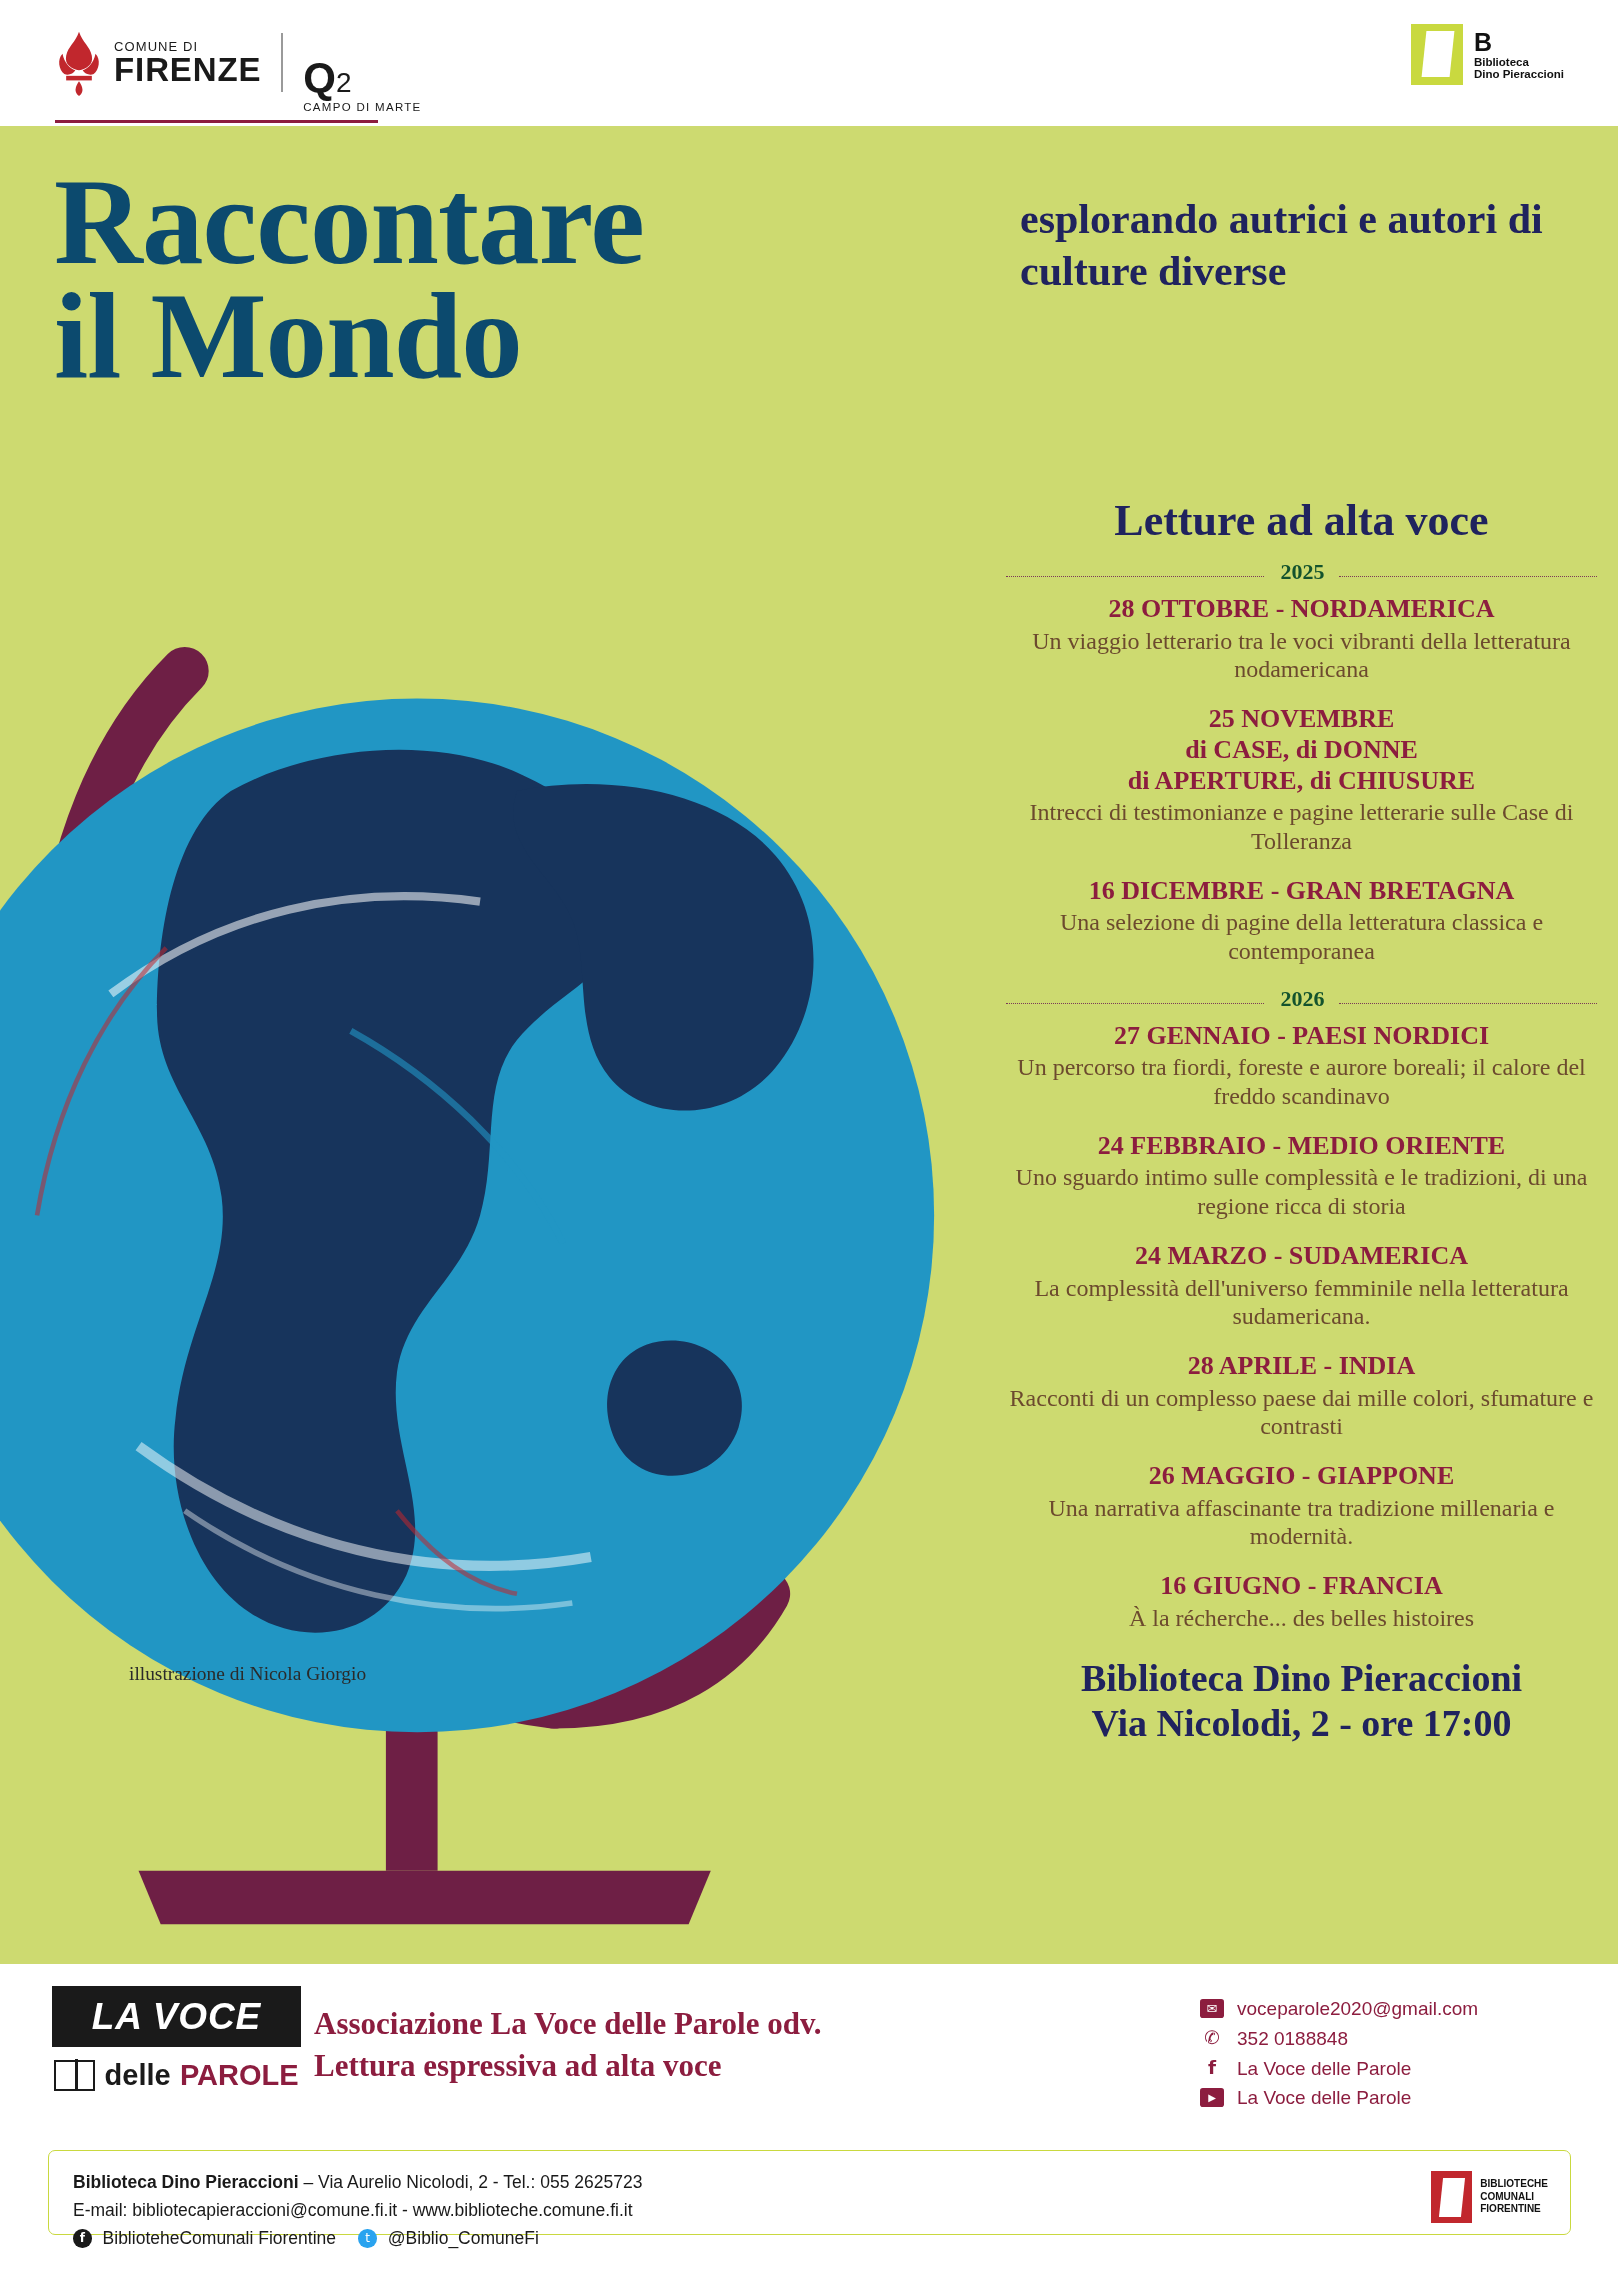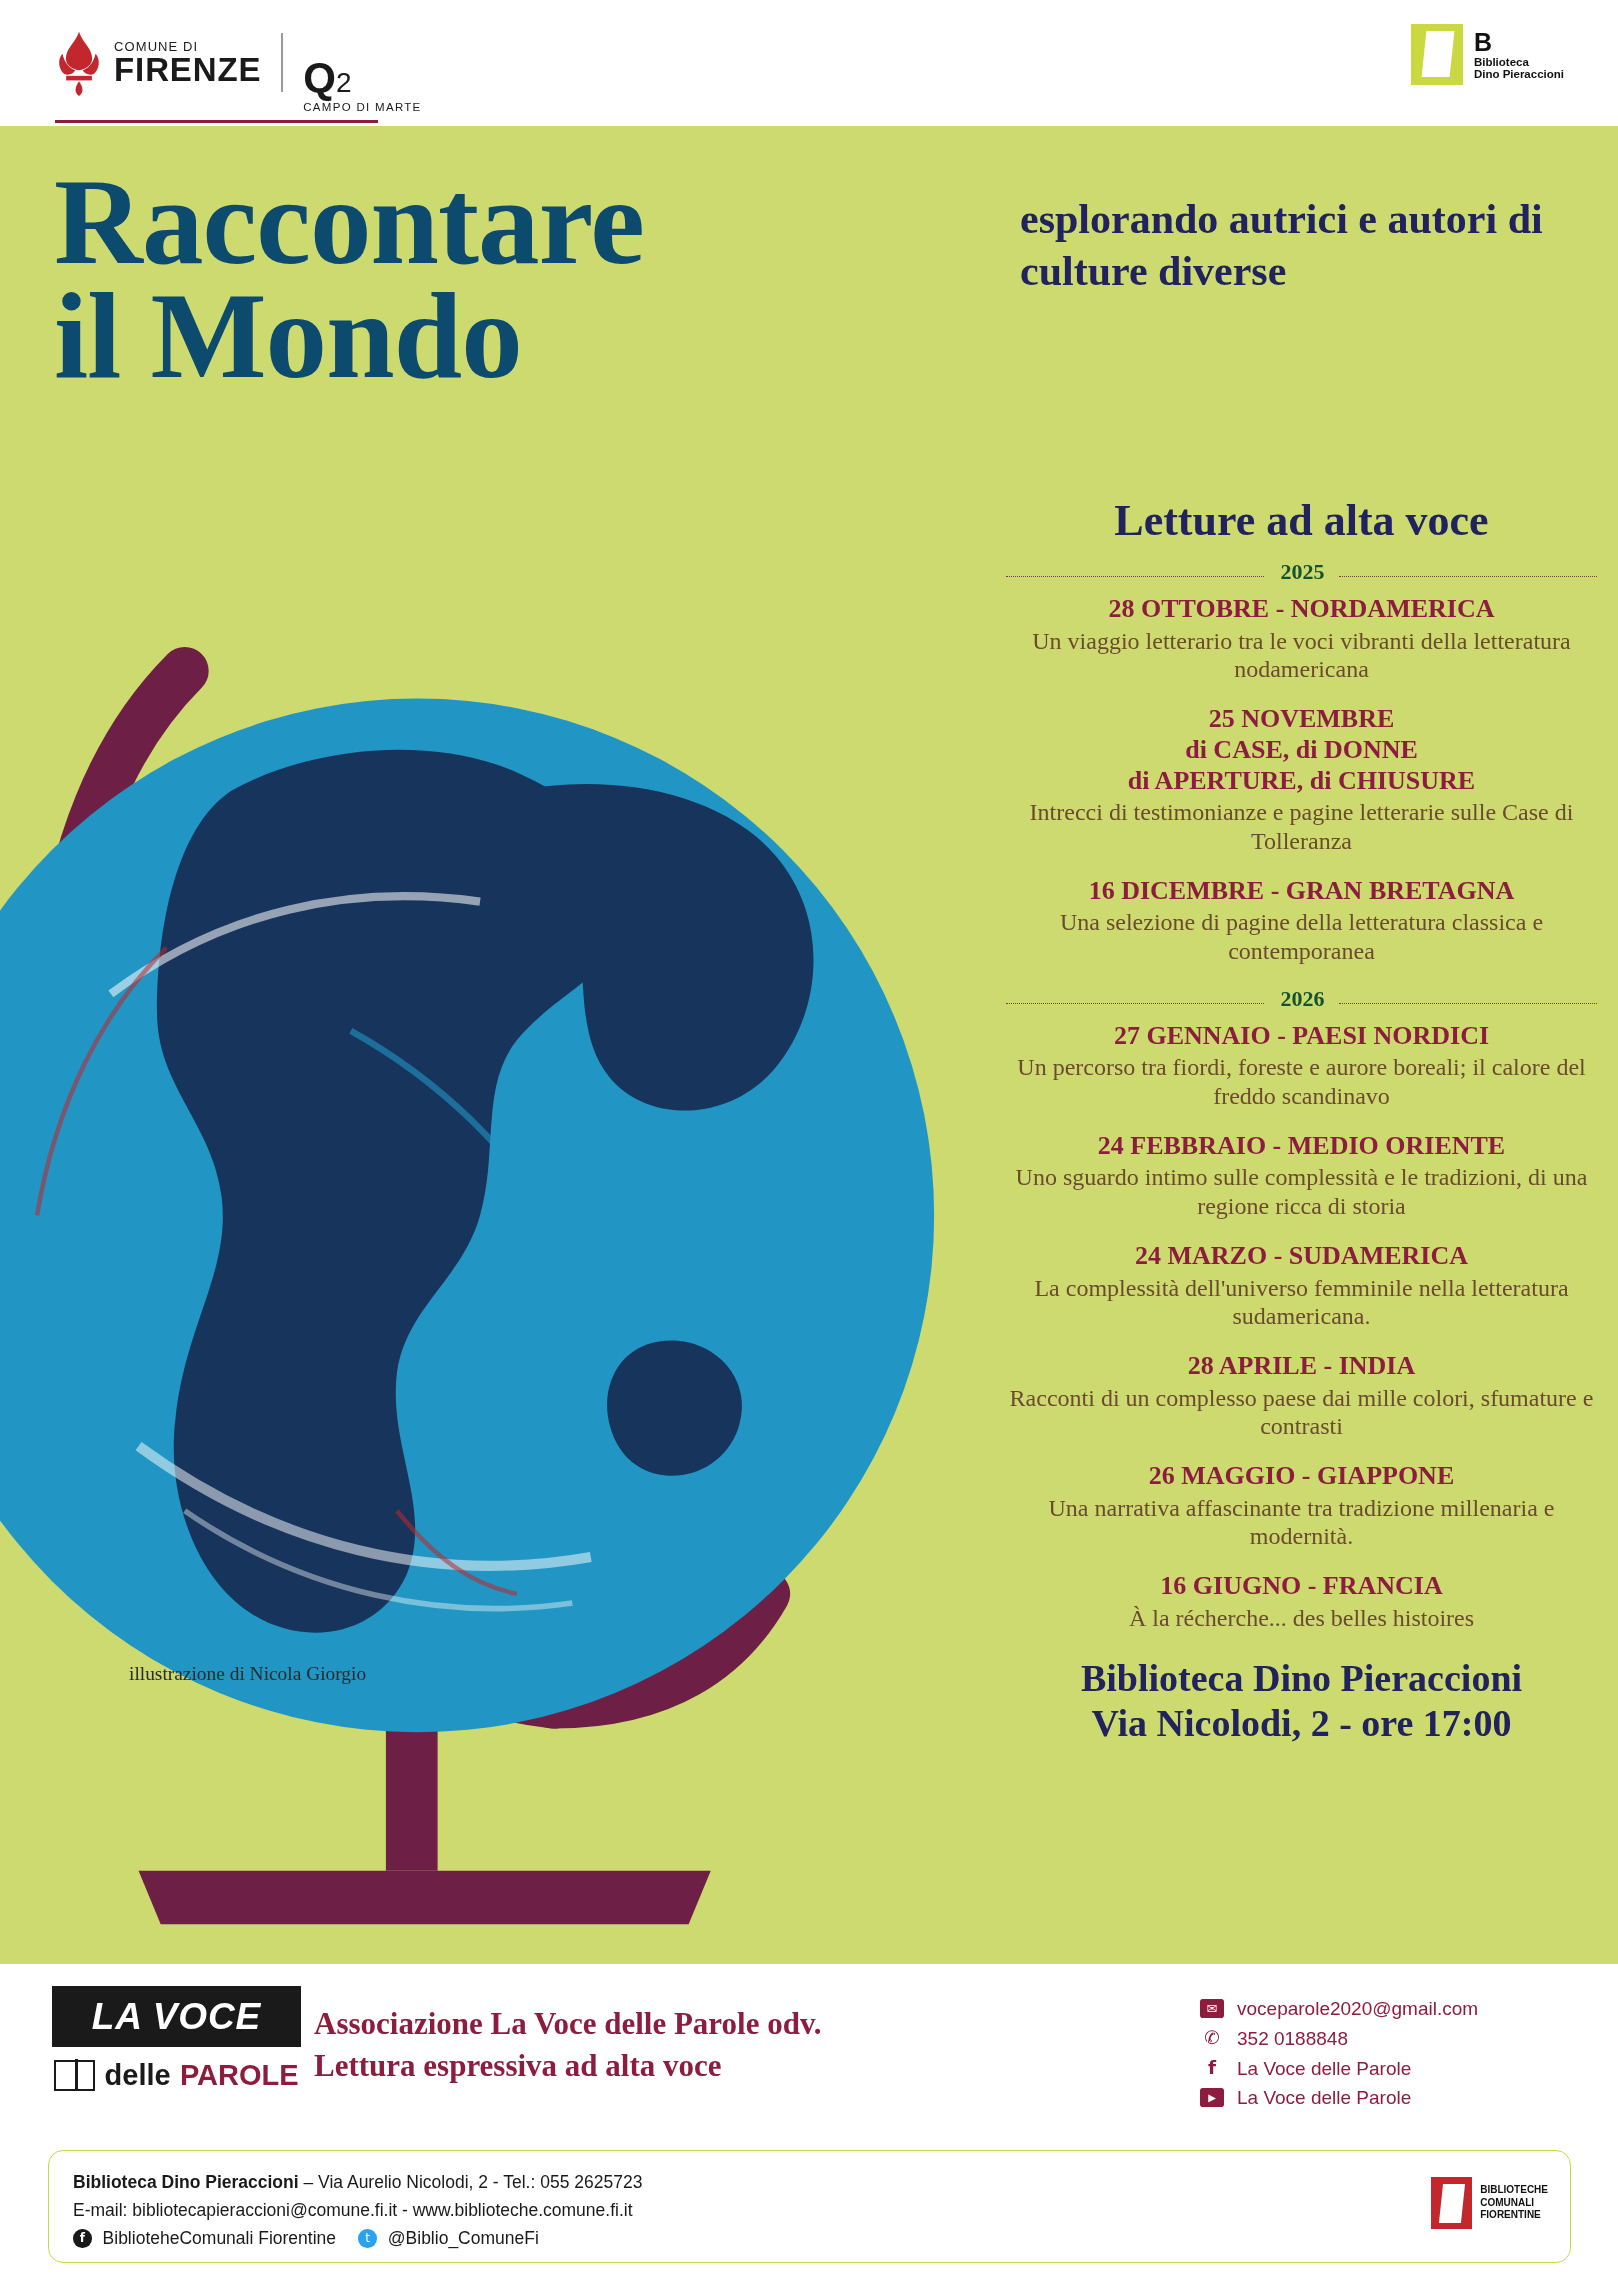--- a/index.html
+++ b/index.html
@@ -259,42 +259,42 @@
   }
   .cicon.box {
     background: #8c1d3f; color: #ffffff;
     border-radius: 2.8px; width: 24px; height: 18.5px;
     font-size: 13px;
   }
 
   
   .footerbox {
     position: absolute; left: 48px; top: 2150px;
-    width: 1523px; height: 113px;
+    width: 1523px; height: 85px;
     border: 1.8px solid #c9d93f;
-    border-radius: 15px;
+    border-radius: 7px;
     background: #ffffff;
   }
   .foot-txt {
     position: absolute; left: 24px; top: 16.6px;
     font-family: "Liberation Sans", sans-serif;
     font-size: 17.5px; color: #1a1a1a;
     line-height: 1.62;
   }
   .foot-txt b { font-weight: bold; }
   .foot-social { display: flex; align-items: center; gap: 7.4px; }
   .fs-icon {
     width: 18.5px; height: 18.5px; border-radius: 50%;
     background: #1a1a1a; color: #ffffff;
     font-size: 12px; font-family: "DejaVu Sans", sans-serif;
     display: inline-flex; align-items: center; justify-content: center;
     margin-right: 3.7px;
   }
   .foot-logo {
-    position: absolute; right: 22px; top: 26px;
+    position: absolute; right: 22px; top: 20px;
     display: flex; align-items: center;
   }
   .fl-mark {
     width: 41px; height: 52px; background: #c1272d;
     position: relative;
   }
   .fl-mark:after {
     content: ""; position: absolute; left: 10px; top: 6.5px;
     width: 22px; height: 39px; background: #ffffff;
     transform: skewX(-6deg);

